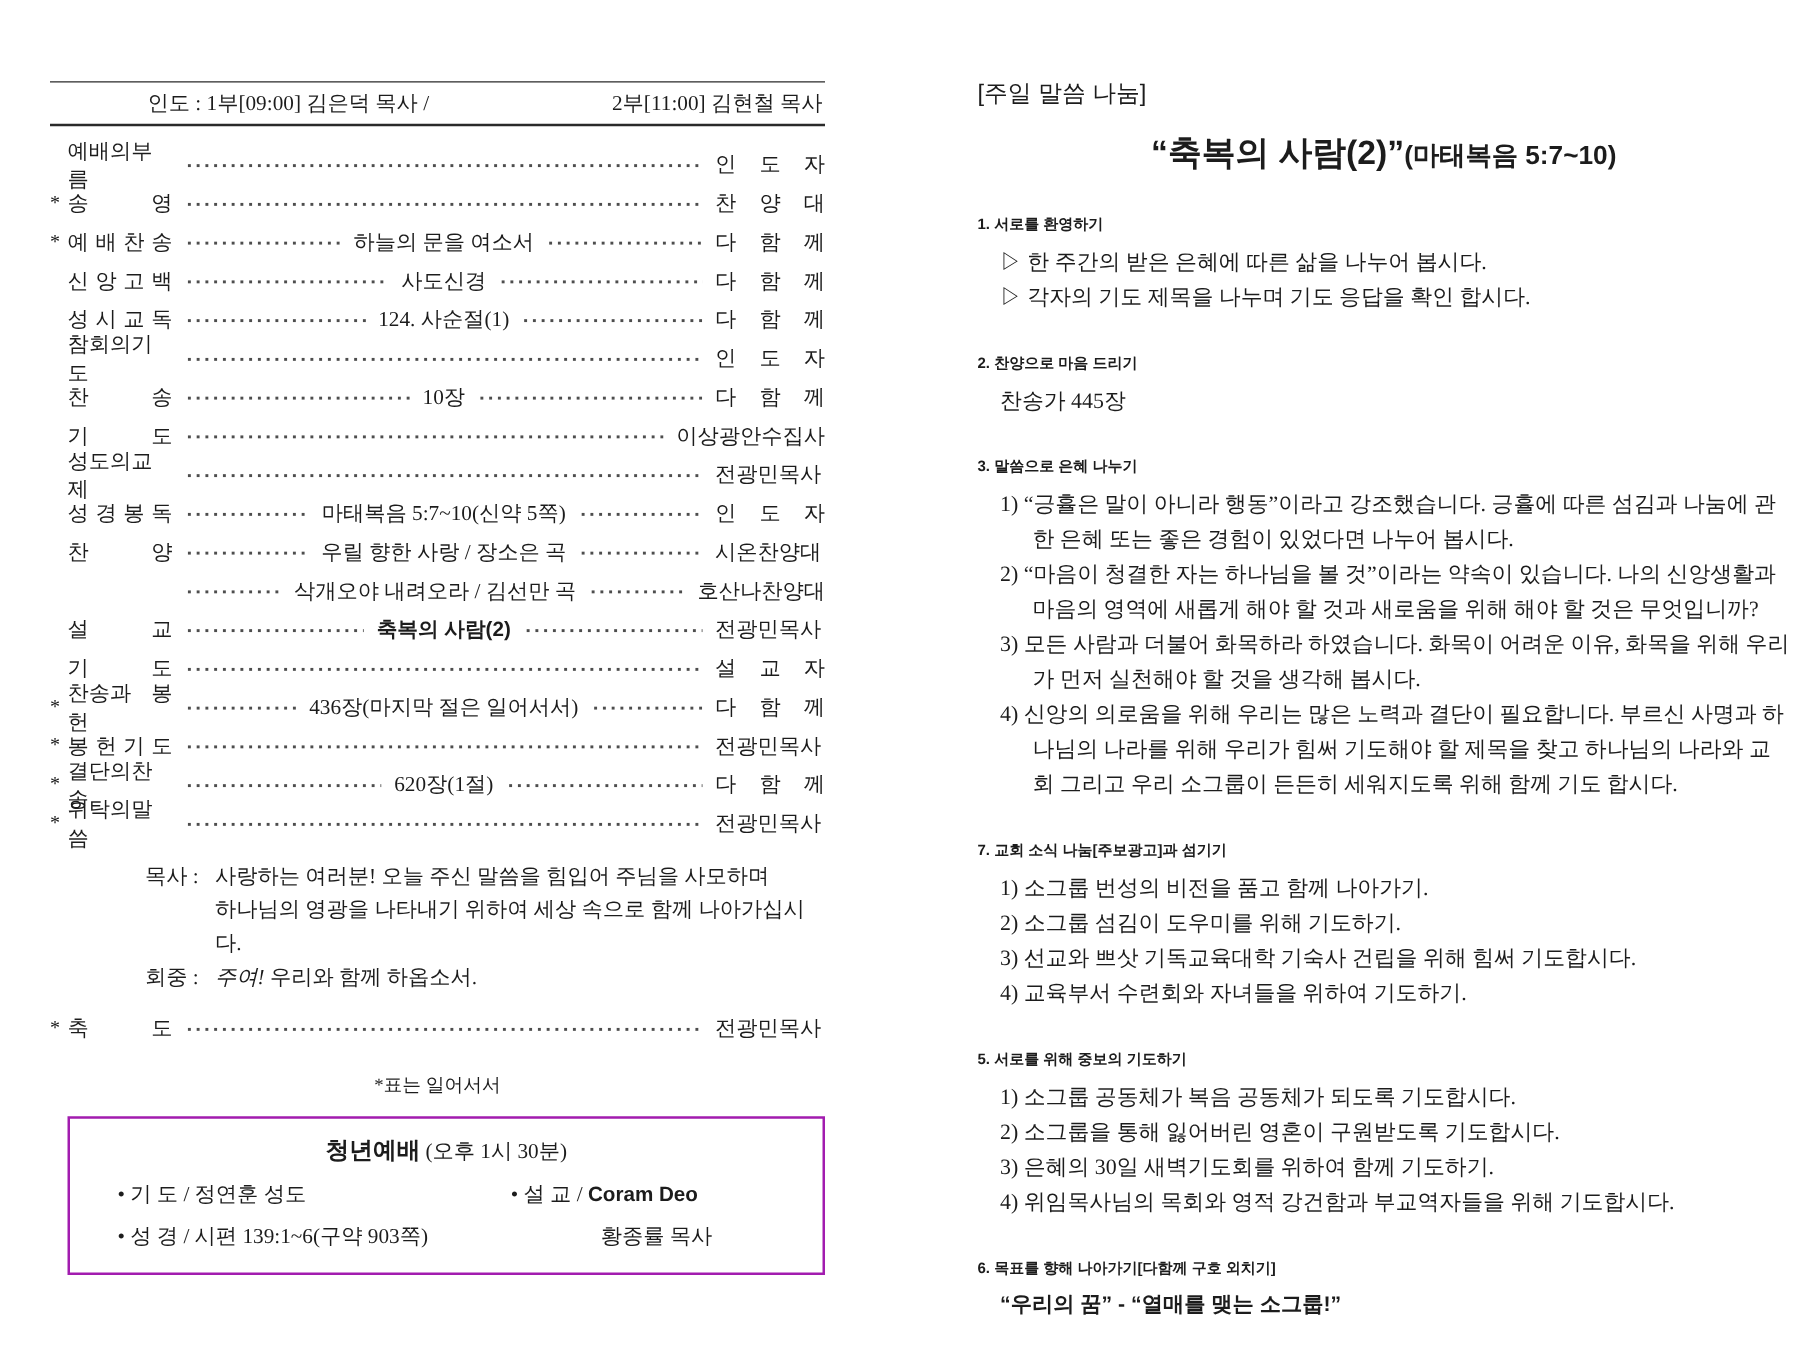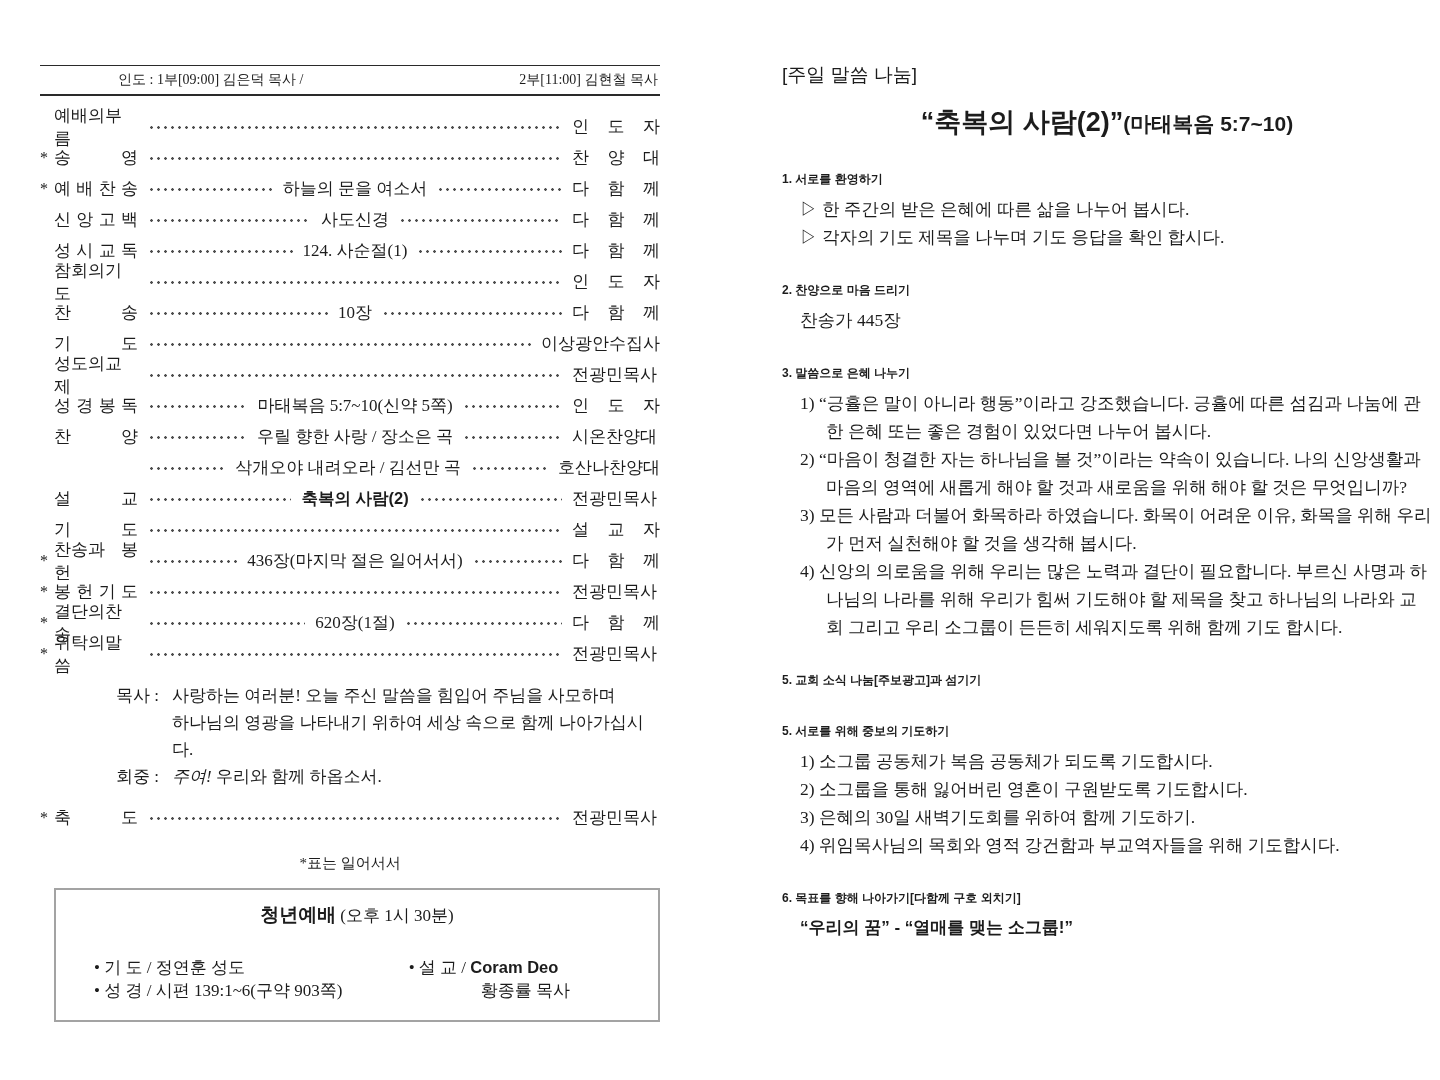--- a/index.html
+++ b/index.html
@@ -12,45 +12,45 @@
     overflow:hidden;
   }
 
   
   .page-left { position:absolute; left:40px; top:56px; width:620px; }
   .lp-title-row { display:flex; align-items:baseline; gap:8px; }
   .lp-title { font-family:"Liberation Sans", sans-serif; font-weight:bold; font-size:22px; letter-spacing:0.5px; }
   .lp-subtitle { font-size:19px; }
   .rule-thin { border-top:1.5px solid #2a2a2a; margin-top:9px; }
   .rule-thick { border-top:2.5px solid #2a2a2a; }
-  .leaders-row { display:flex; justify-content:space-between; padding:5px 2px 5px 78px; font-size:14px;align-items:flex-end; }
+  .leaders-row { display:flex; justify-content:space-between; padding:5px 2px 5px 78px; font-size:17px;align-items:flex-end; }
 
   .worship-list { margin-top:15px; }
   .w-row { display:flex; align-items:center; height:31px; font-size:17px; }
   .w-star { flex:none; width:14px; font-size:16px; }
   .w-label { flex:none; width:84px; text-align:justify; text-align-last:justify; }
   .w-dots { flex:1 1 auto; min-width:16px; align-self:stretch; margin:0 10px;
             background:radial-gradient(circle, #4d4d4d 1.2px, transparent 1.5px) 0 54% / 7px 7px repeat-x; }
   .w-center { flex:none; white-space:nowrap;text-align:center; }
   .w-center.bold-center { font-family:"Liberation Sans", sans-serif; font-weight:bold; font-size:16.5px; }
   .w-role { flex:none; min-width:88px; white-space:nowrap; text-align:justify; text-align-last:justify; }
 
   .responsive { margin:13px 0 0 76px; font-size:17px; line-height:27px; }
   .resp-row { display:flex; }
   .resp-label { flex:none; width:56px; }
   .italic { font-style:italic; }
 
   .benediction { margin-top:12px; }
   .standing-note { text-align:center; font-size:15px; margin-top:21px; }
 
-  .youth-box { border:2px solid #a3a3a3; margin:15px 0 0 14px; padding:12px 12px 18px; }
+  .youth-box { border:2px solid #a21caf; margin:15px 0 0 14px; padding:12px 12px 18px; }
   .yb-title-row { text-align:center; }
   .yb-title { font-family:"Liberation Sans", sans-serif; font-weight:bold; font-size:19px; }
   .yb-time { font-size:17px; }
-  .yb-grid { display:grid; grid-template-columns:57% 43%; margin-top:28px; padding-left:26px; font-size:17px; }
+  .yb-grid { display:grid; grid-template-columns:57% 43%; margin-top:11px; padding-left:26px; row-gap:10px; font-size:17px; }
   .yb-preacher { padding-left:72px; }
   .coram { font-family:"Liberation Sans", sans-serif; font-weight:bold; font-size:16.5px; }
 
   
   .page-right { position:absolute; left:782px; top:62px; width:650px; }
   .rp-header { font-family:"Liberation Sans", sans-serif; font-size:19px; }
   .sermon-title { text-align:center; margin-top:16px; }
   .st-main { font-family:"Liberation Sans", sans-serif; font-weight:bold; font-size:27px;margin-top:31px; }
   .st-scripture { font-family:"Liberation Sans", sans-serif; font-weight:bold; font-size:21px; }
   .section { margin-top:27px; }
@@ -290,21 +290,27 @@
     <div class="sec-heading">3. 말씀으로 은혜 나누기</div>
     <div class="sec-items">
       <div class="sec-item">1) “긍휼은 말이 아니라 행동”이라고 강조했습니다. 긍휼에 따른 섬김과 나눔에 관한 은혜 또는 좋은 경험이 있었다면 나누어 봅시다.</div>
       <div class="sec-item">2) “마음이 청결한 자는 하나님을 볼 것”이라는 약속이 있습니다. 나의 신앙생활과 마음의 영역에 새롭게 해야 할 것과 새로움을 위해 해야 할 것은 무엇입니까?</div>
       <div class="sec-item">3) 모든 사람과 더불어 화목하라 하였습니다. 화목이 어려운 이유, 화목을 위해 우리가 먼저 실천해야 할 것을 생각해 봅시다.</div>
       <div class="sec-item">4) 신앙의 의로움을 위해 우리는 많은 노력과 결단이 필요합니다. 부르신 사명과 하나님의 나라를 위해 우리가 힘써 기도해야 할 제목을 찾고 하나님의 나라와 교회 그리고 우리 소그룹이 든든히 세워지도록 위해 함께 기도 합시다.</div>
     </div>
   </div>
 
   <div class="section">
-    <div class="sec-heading">5. 교회 소식 나눔[주보광고]과 섬기기</div>
+    <div class="sec-heading">7. 교회 소식 나눔[주보광고]과 섬기기</div>
+    <div class="sec-items">
+      <div class="sec-item">1) 소그룹 번성의 비전을 품고 함께 나아가기.</div>
+      <div class="sec-item">2) 소그룹 섬김이 도우미를 위해 기도하기.</div>
+      <div class="sec-item">3) 선교와 쁘삿 기독교육대학 기숙사 건립을 위해 힘써 기도합시다.</div>
+      <div class="sec-item">4) 교육부서 수련회와 자녀들을 위하여 기도하기.</div>
+    </div>
   </div>
 
   <div class="section">
     <div class="sec-heading">5. 서로를 위해 중보의 기도하기</div>
     <div class="sec-items">
       <div class="sec-item">1) 소그룹 공동체가 복음 공동체가 되도록 기도합시다.</div>
       <div class="sec-item">2) 소그룹을 통해 잃어버린 영혼이 구원받도록 기도합시다.</div>
       <div class="sec-item">3) 은혜의 30일 새벽기도회를 위하여 함께 기도하기.</div>
       <div class="sec-item">4) 위임목사님의 목회와 영적 강건함과 부교역자들을 위해 기도합시다.</div>
     </div>

